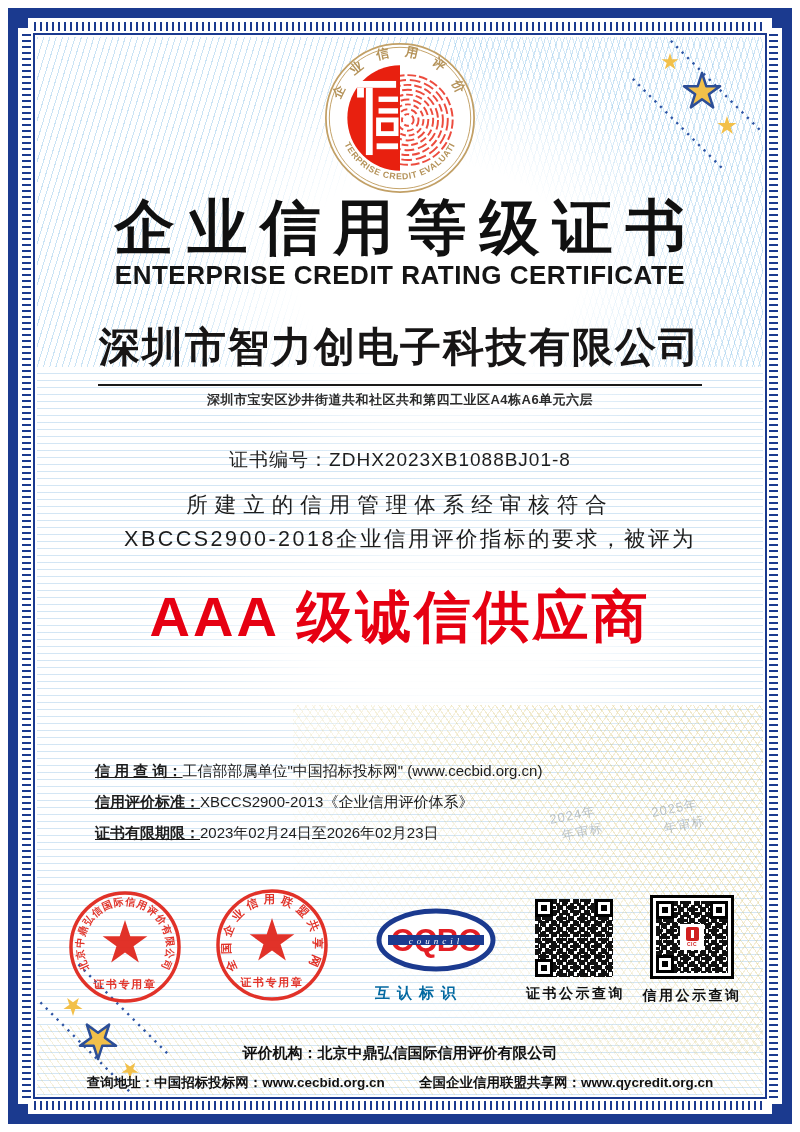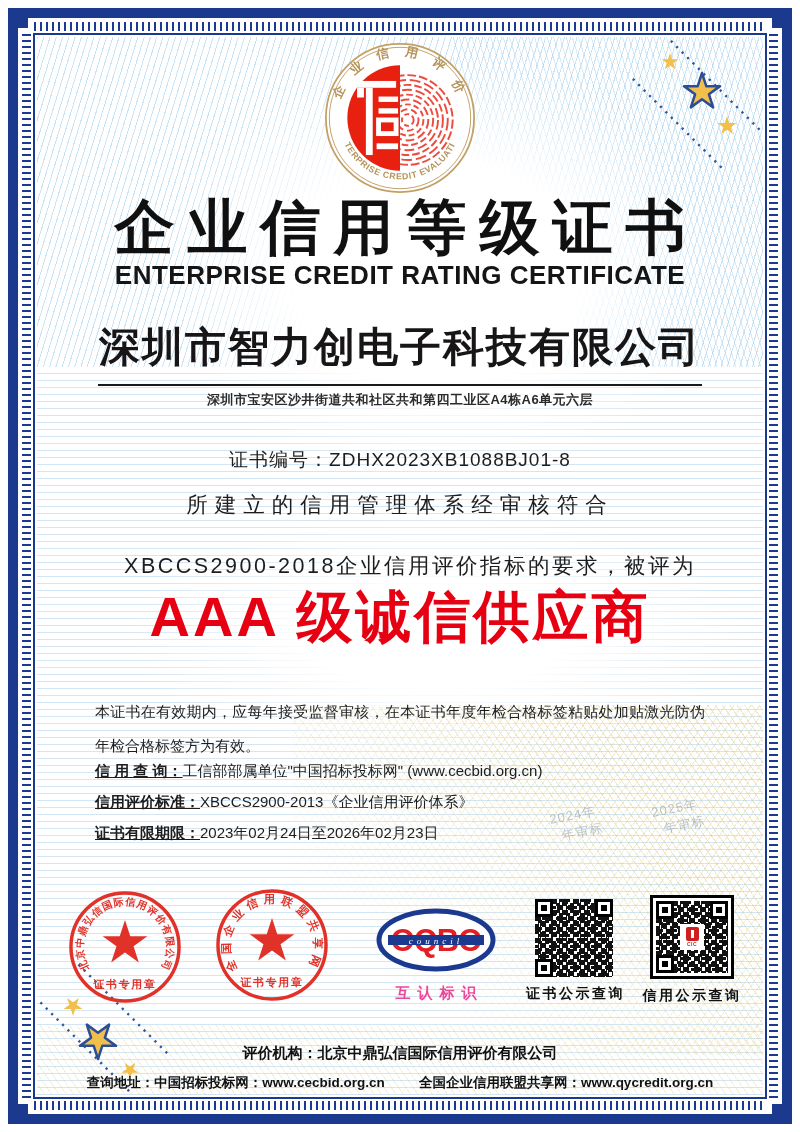--- a/index.html
+++ b/index.html
@@ -59,40 +59,40 @@
   .logo-wrap{position:absolute;top:40px;left:322px;width:156px;height:156px;}
   .title-cn{top:188px;font-size:60px;font-weight:900;letter-spacing:13px;padding-left:13px;
     color:#101010;font-family:"Liberation Sans",sans-serif;}
   .title-en{top:260px;font-size:26px;font-weight:700;letter-spacing:.5px;color:#151515;}
   .company{top:320px;font-size:41px;font-weight:700;letter-spacing:2px;color:#171515;
     font-family:"Liberation Serif","DejaVu Serif",serif;}
   .divider{position:absolute;top:384px;left:98px;right:98px;height:2px;background:#1a1a1a;}
   .address{top:391px;font-size:13px;font-weight:600;color:#2b2b2b;letter-spacing:.5px;}
   .cert-no{top:447px;font-size:19px;color:var(--ink);letter-spacing:1px;}
   .stmt1{top:490px;font-size:21.5px;letter-spacing:7px;color:var(--ink);}
-  .stmt2{top:551px;font-size:21.5px;letter-spacing:2.5px;color:var(--ink);margin-left:20px;}
+  .stmt2{top:524px;font-size:21.5px;letter-spacing:2.5px;color:var(--ink);margin-left:20px;}
   .rating{top:580px;font-size:56px;font-weight:900;letter-spacing:3px;color:var(--red);}
   .note{position:absolute;top:695px;left:95px;right:95px;font-size:15px;line-height:34px;
     color:var(--ink);text-align:justify;}
   .info-rows{position:absolute;top:755px;left:95px;font-size:15px;color:var(--ink);}
   .info-row{height:31px;line-height:31px;}
   .info-row .lbl{font-weight:700;text-decoration:underline;}
   .wm{position:absolute;color:#93a0ab;opacity:.6;font-size:13px;line-height:18px;
     transform:rotate(-11deg);letter-spacing:1px;}
   .wm .l2{padding-left:9px;display:block;}
   .wm1{left:551px;top:806px;}
   .wm2{left:653px;top:799px;}
 
   
   .seal{position:absolute;width:122px;height:126px;opacity:.95;}
   .seal1{left:64px;top:884px;}
   .seal2{left:211px;top:882px;}
   .oqbo{position:absolute;left:376px;top:908px;width:120px;height:64px;}
-  .oqbo-caption{position:absolute;top:984px;left:368px;width:136px;text-align:center;
-    font-size:15px;font-weight:600;letter-spacing:7px;padding-left:7px;color:#ec4899;}
+  .oqbo-caption{position:absolute;top:984px;left:368px;width:136px;
+    font-size:15px;font-weight:600;letter-spacing:7px;padding-left:7px;color:#0369a1;}
 
   .qr{position:absolute;background:#fff;}
   .qr-pat{position:absolute;inset:0;
     background-image:
       repeating-conic-gradient(#111 0 25%,transparent 0 50%),
       repeating-conic-gradient(#111 0 25%,#fff 0 50%);
     background-size:11px 11px,7px 7px;}
   .qr1{left:535px;top:899px;width:78px;height:78px;}
   .qr2{left:650px;top:895px;width:84px;height:84px;border:3px solid #000;padding:3px;}
   .qr2 .qr-pat{inset:3px;}
@@ -206,21 +206,20 @@
   <div class="divider"></div>
   <div class="abs address">深圳市宝安区沙井街道共和社区共和第四工业区A4栋A6单元六层</div>
 
   <div class="abs cert-no">
     <span>证书编号：</span><span>ZDHX2023XB1088BJ01-8</span>
   </div>
 
   <div class="abs stmt1">所建立的信用管理体系经审核符合</div>
   <div class="abs stmt2">XBCCS2900-2018企业信用评价指标的要求，被评为</div>
   <div class="abs rating">AAA 级诚信供应商</div>
-  <div class="note">本证书在有效期内，应每年接受监督审核，在本证书年度年检合格标签粘贴处加贴激光防伪年检合格标签方为有效。</div>
 
   <div class="info-rows">
     <div class="info-row">
       <span class="lbl">信 用 查 询：</span><span>工信部部属单位"中国招标投标网"  (www.cecbid.org.cn)</span>
     </div>
     <div class="info-row">
       <span class="lbl">信用评价标准：</span><span>XBCCS2900-2013《企业信用评价体系》</span>
     </div>
     <div class="info-row">
       <span class="lbl">证书有限期限：</span><span>2023年02月24日至2026年02月23日</span>

